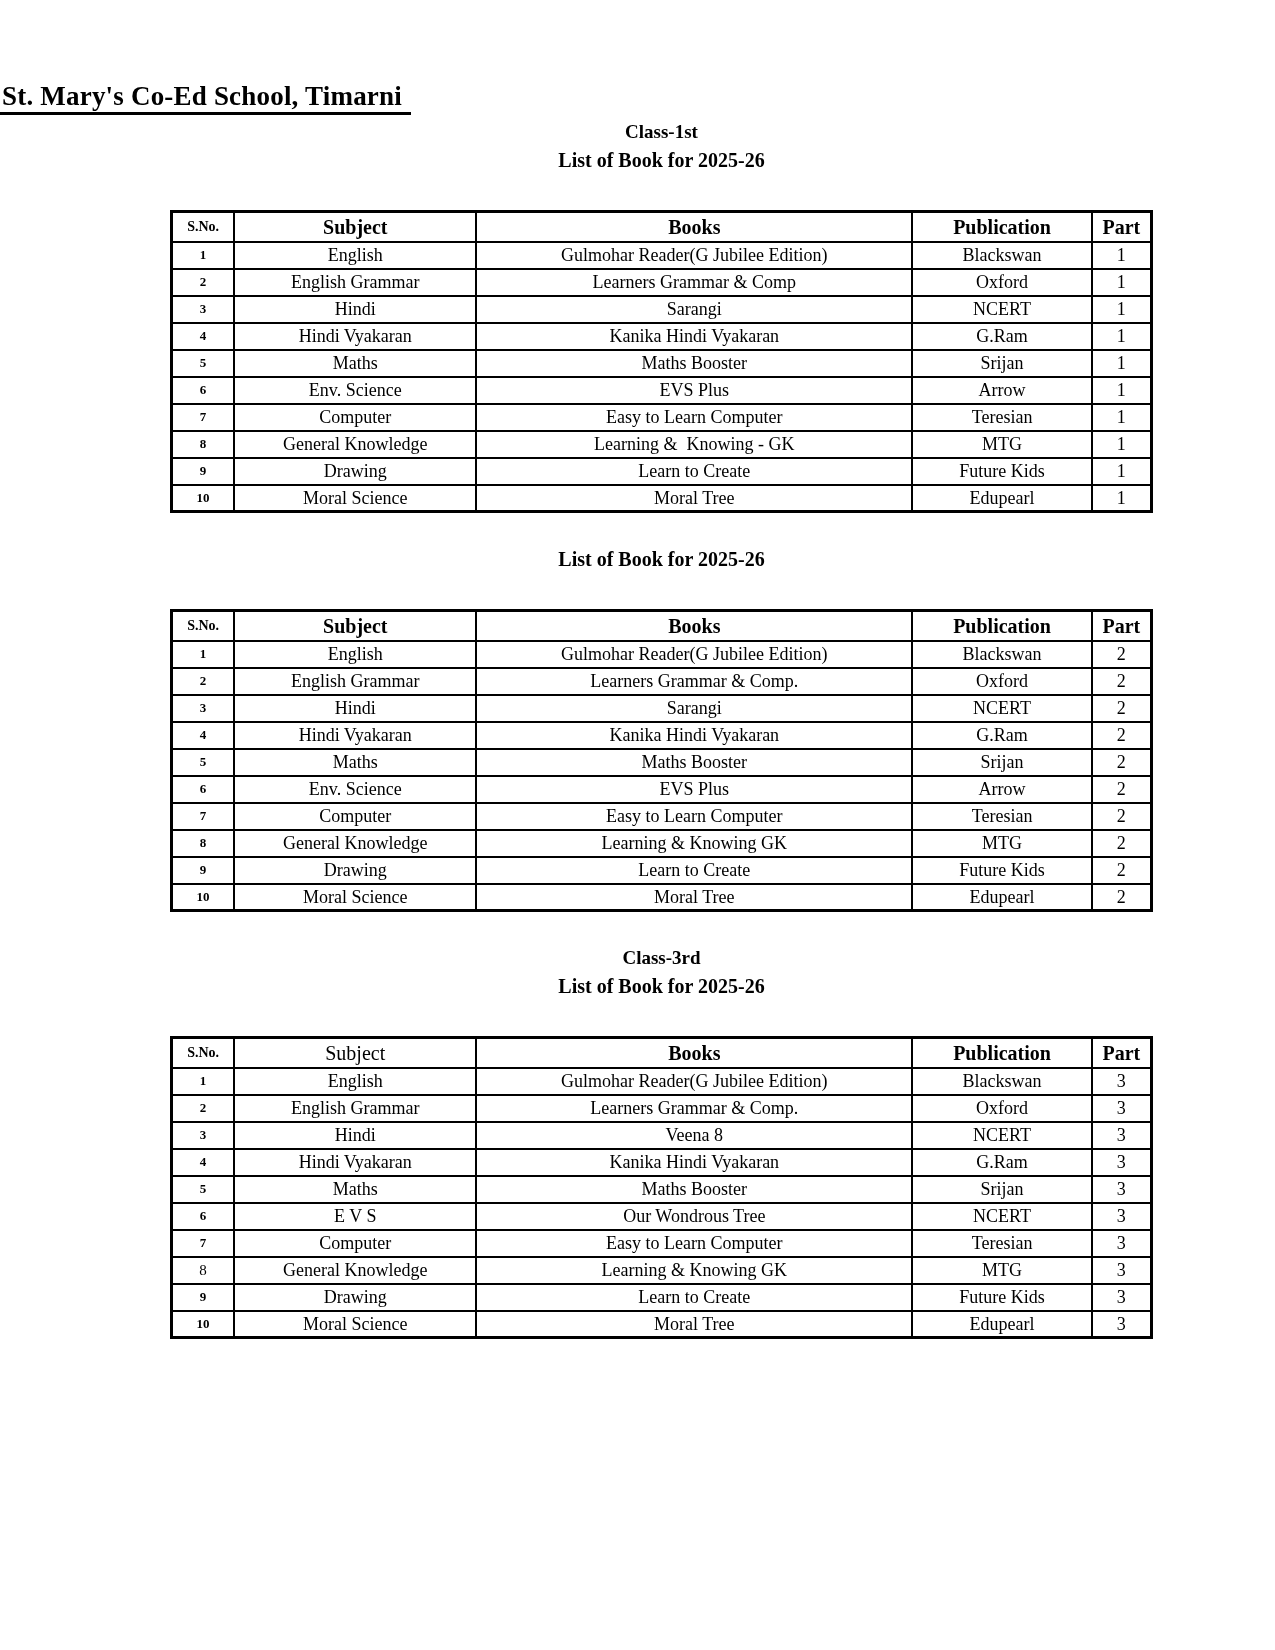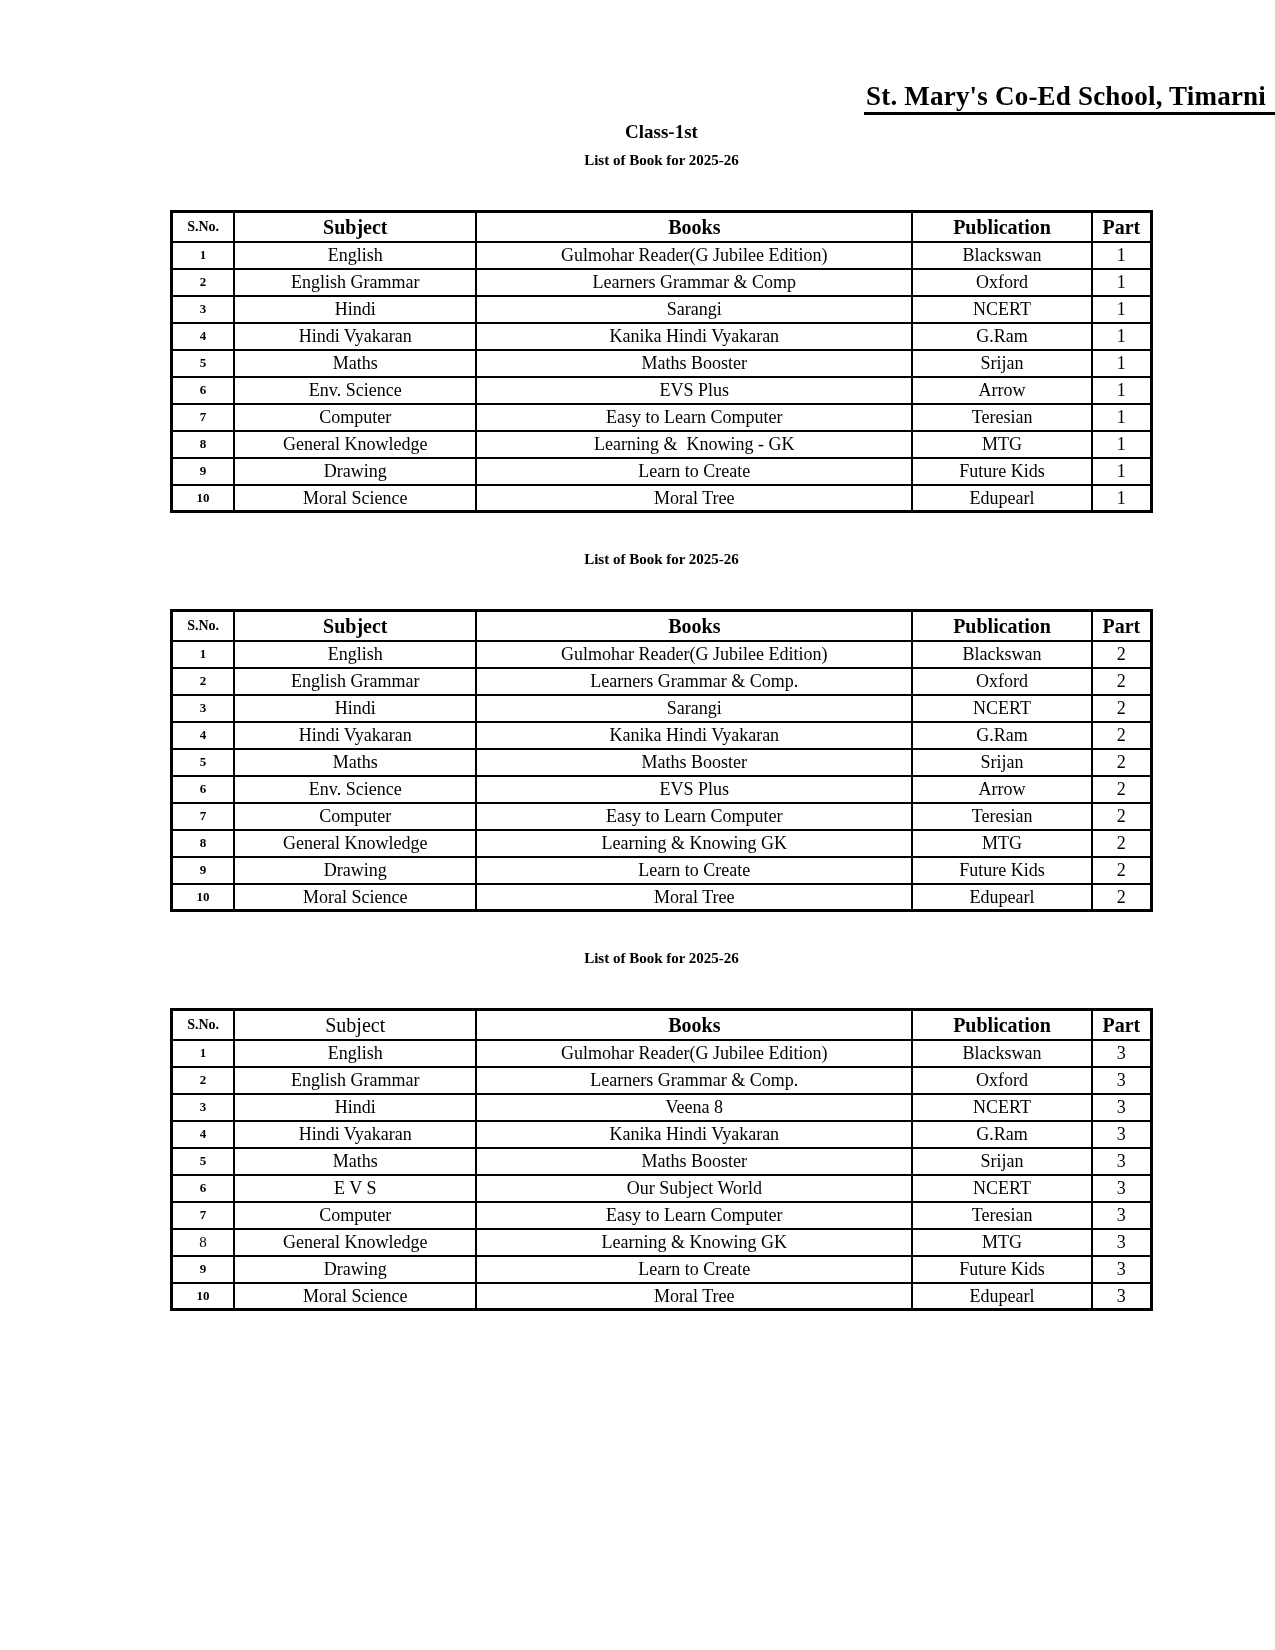--- a/index.html
+++ b/index.html
@@ -11,21 +11,21 @@
     font-family: "Liberation Serif", "DejaVu Serif", serif;
   }
   body {
     width: 1275px;
     height: 1650px;
     overflow: hidden;
     position: relative;
   }
   .title-wrap {
     width: 100%;
-    text-align: right;
+    text-align: left;
     padding-top: 82px;
   }
   .school-title {
     display: inline-block;
     font-size: 27px;
     font-weight: bold;
     line-height: 1.05;
     border-bottom: 3px solid #000;
     padding: 0 9px 2px 2px;
     letter-spacing: 0.2px;
@@ -39,21 +39,21 @@
   .class-heading {
     margin: 0;
     text-align: center;
     font-size: 19px;
     font-weight: bold;
     line-height: 24px;
   }
   .list-heading {
     margin: 4px 0 6px 0;
     text-align: center;
-    font-size: 15px;
+    font-size: 20px;
     font-weight: bold;
     line-height: 24px;
   }
   table.book-table {
     width: 100%;
     border-collapse: collapse;
     border: 3px solid #000;
     table-layout: fixed;
     margin-top: 38px;
   }
@@ -281,20 +281,21 @@
             <td class="cell-subject">Moral Science</td>
             <td class="cell-book">Moral Tree</td>
             <td class="cell-publication">Edupearl</td>
             <td class="cell-part">2</td>
           </tr>
         </tbody>
     </table>
   </section>
 
   <section class="section section-3">
+    <h2 class="class-heading">Class-3rd</h2>
     <h3 class="list-heading">List of Book for 2025-26</h3>
     <table class="book-table">
       <colgroup>
         <col class="col-sno">
           <col class="col-subject">
           <col class="col-books">
           <col class="col-pub">
           <col class="col-part">
       </colgroup>
       <thead>
@@ -338,21 +339,21 @@
           <tr>
             <td class="cell-sno">5</td>
             <td class="cell-subject">Maths</td>
             <td class="cell-book">Maths Booster</td>
             <td class="cell-publication">Srijan</td>
             <td class="cell-part">3</td>
           </tr>
           <tr>
             <td class="cell-sno">6</td>
             <td class="cell-subject">E V S</td>
-            <td class="cell-book">Our Subject World</td>
+            <td class="cell-book">Our Wondrous Tree</td>
             <td class="cell-publication">NCERT</td>
             <td class="cell-part">3</td>
           </tr>
           <tr>
             <td class="cell-sno">7</td>
             <td class="cell-subject">Computer</td>
             <td class="cell-book">Easy to Learn Computer</td>
             <td class="cell-publication">Teresian</td>
             <td class="cell-part">3</td>
           </tr>

